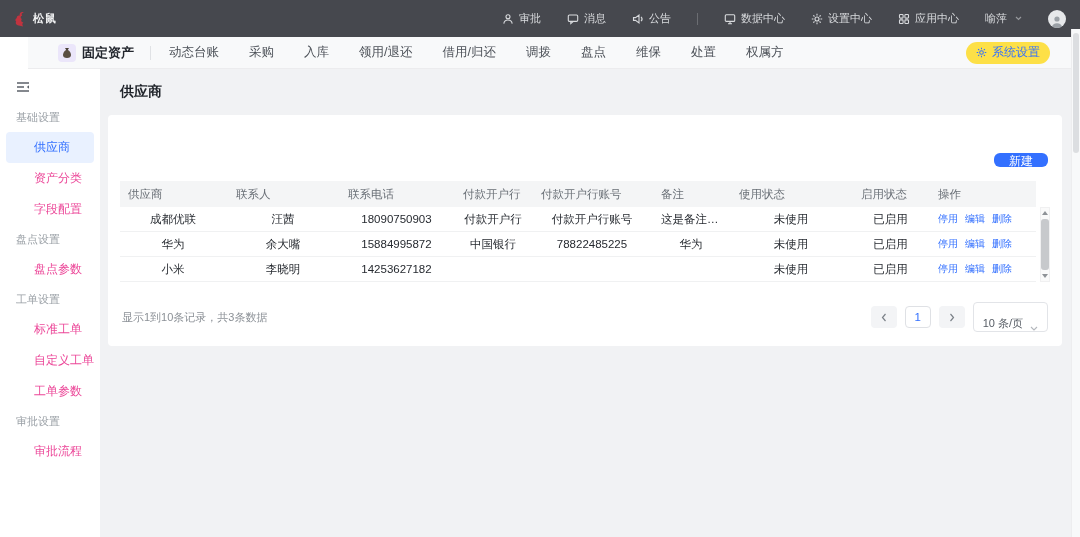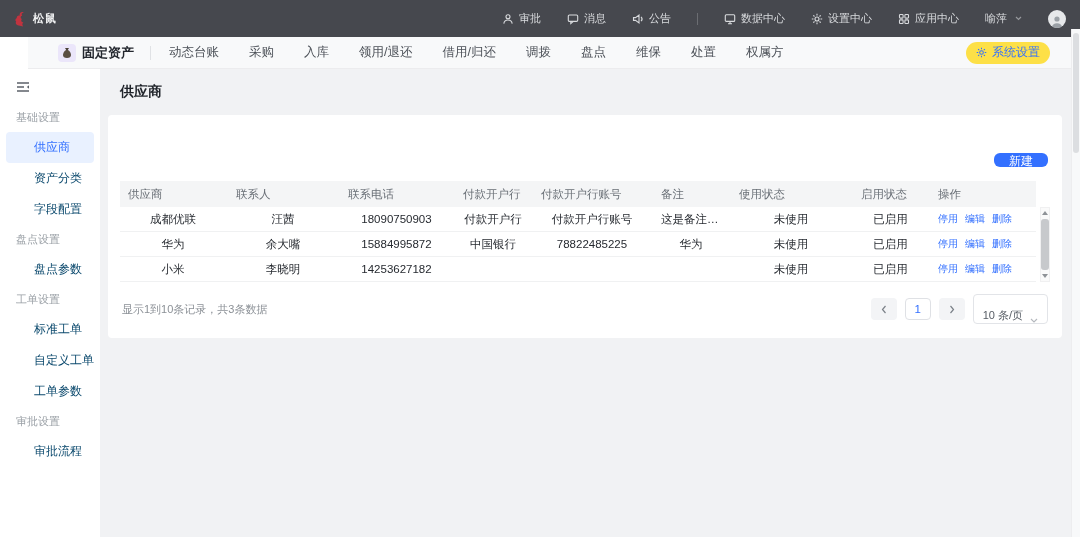--- a/index.html
+++ b/index.html
@@ -26,21 +26,21 @@
   .app-divider { width:1px; height:14px; background:#e0e2e5; margin-right:18px; }
   .tabs { display:flex; align-items:center; gap:30px; }
   .tab { font-size:12.5px; color:#4c5158; cursor:pointer; white-space:nowrap; }
   .sys-pill { margin-left:auto; display:flex; align-items:center; gap:5px; height:22px; padding:0 10px; border-radius:999px; background:#fde047; color:#3370ff; font-size:12px; cursor:pointer; }
 
   
   .page-body { display:flex; height:477px; background:#f1f2f4; }
   .sidebar { width:100px; background:#fff; padding-top:10px; flex:none; }
   .fold-btn { margin:2px 0 10px 16px; cursor:pointer; display:inline-flex; }
   .side-section-label { font-size:11px; color:#9aa0a6; padding:7px 0 7px 16px; }
-  .side-item { font-size:12px; color:#0c4a6e; padding:7px 0 7px 28px; margin:0 6px; border-radius:4px; cursor:pointer; }
+  .side-item { font-size:12px; color:#ec4899; padding:7px 0 7px 28px; margin:0 6px; border-radius:4px; cursor:pointer; }
   .side-item.active { background:#e9f1ff; color:#3370ff; }
 
   .main { flex:1; position:relative; padding:14px 18px 0 20px; }
   .page-title { font-size:14px; font-weight:bold; color:#1f2329; margin-bottom:14px; }
   .card { background:#fff; border-radius:4px; margin-left:-12px; padding:10px 12px 14px; }
   .card-top { display:flex; justify-content:flex-end; padding:4px 2px 14px; }
   .btn-primary { background:#3370ff; color:#fff; font-size:12px; height:14px; padding:0 15px; border:none; border-radius:6px; cursor:pointer;margin-top:24px; }
 
   .table-wrap { position:relative; padding-right:14px; }
   .t-row { display:grid; grid-template-columns:108px 112px 115px 78px 120px 78px 122px 77px minmax(0,1fr); align-items:center; }
@@ -52,21 +52,21 @@
   .link { color:#3370ff; font-size:10px; cursor:pointer; white-space:nowrap; }
 
   
   .tbl-scroll { position:absolute; right:0; top:26px; width:10px; height:75px; background:#fafafa; border:1px solid #f0f0f1; display:flex; flex-direction:column; align-items:center; }
   .sb-arrow { width:10px; height:10px; display:flex; align-items:center; justify-content:center; flex:none; cursor:pointer; }
   .tri-up { width:0; height:0; border-left:3px solid transparent; border-right:3px solid transparent; border-bottom:4px solid #8e9297; }
   .tri-dn { width:0; height:0; border-left:3px solid transparent; border-right:3px solid transparent; border-top:4px solid #8e9297; }
   .sb-thumb { width:8px; flex:1; margin:1px 0; background:#c7c9cc; border-radius:3px; cursor:pointer; }
 
   
-  .pager { display:flex; align-items:center; margin-top:12px; padding:0 2px; }
+  .pager { display:flex; align-items:center; margin-top:20px; padding:0 2px; }
   .pager-summary { font-size:11px; color:#8b9096; }
   .pager-right { margin-left:auto; display:flex; align-items:center; gap:8px; }
   .pg-btn { width:26px; height:22px; border-radius:4px; background:#f3f4f6; color:#7b8188; display:flex; align-items:center; justify-content:center; cursor:pointer; }
   .pg-num { width:26px; height:22px; border-radius:4px; background:#fff; border:1px solid #dfe1e5; color:#3370ff; font-size:11.5px; display:flex; align-items:center; justify-content:center; cursor:pointer; }
   .pg-size { height:30px; padding:0 9px; border:1px solid #e2e4e8; border-radius:4px; background:#fff; color:#565c64; font-size:11px; display:flex; align-items:flex-end; gap:7px; cursor:pointer; }
   .pg-size .chev { color:#b4b8bd; display:flex; }
 
   
   .win-scroll { position:absolute; top:29px; right:0; bottom:0; width:9px; background:#f8f9fa; border-left:1px solid #ededef; }
   .win-thumb { position:absolute; top:4px; left:1px; width:6px; height:120px; border-radius:3px; background:#dcdee1; }

